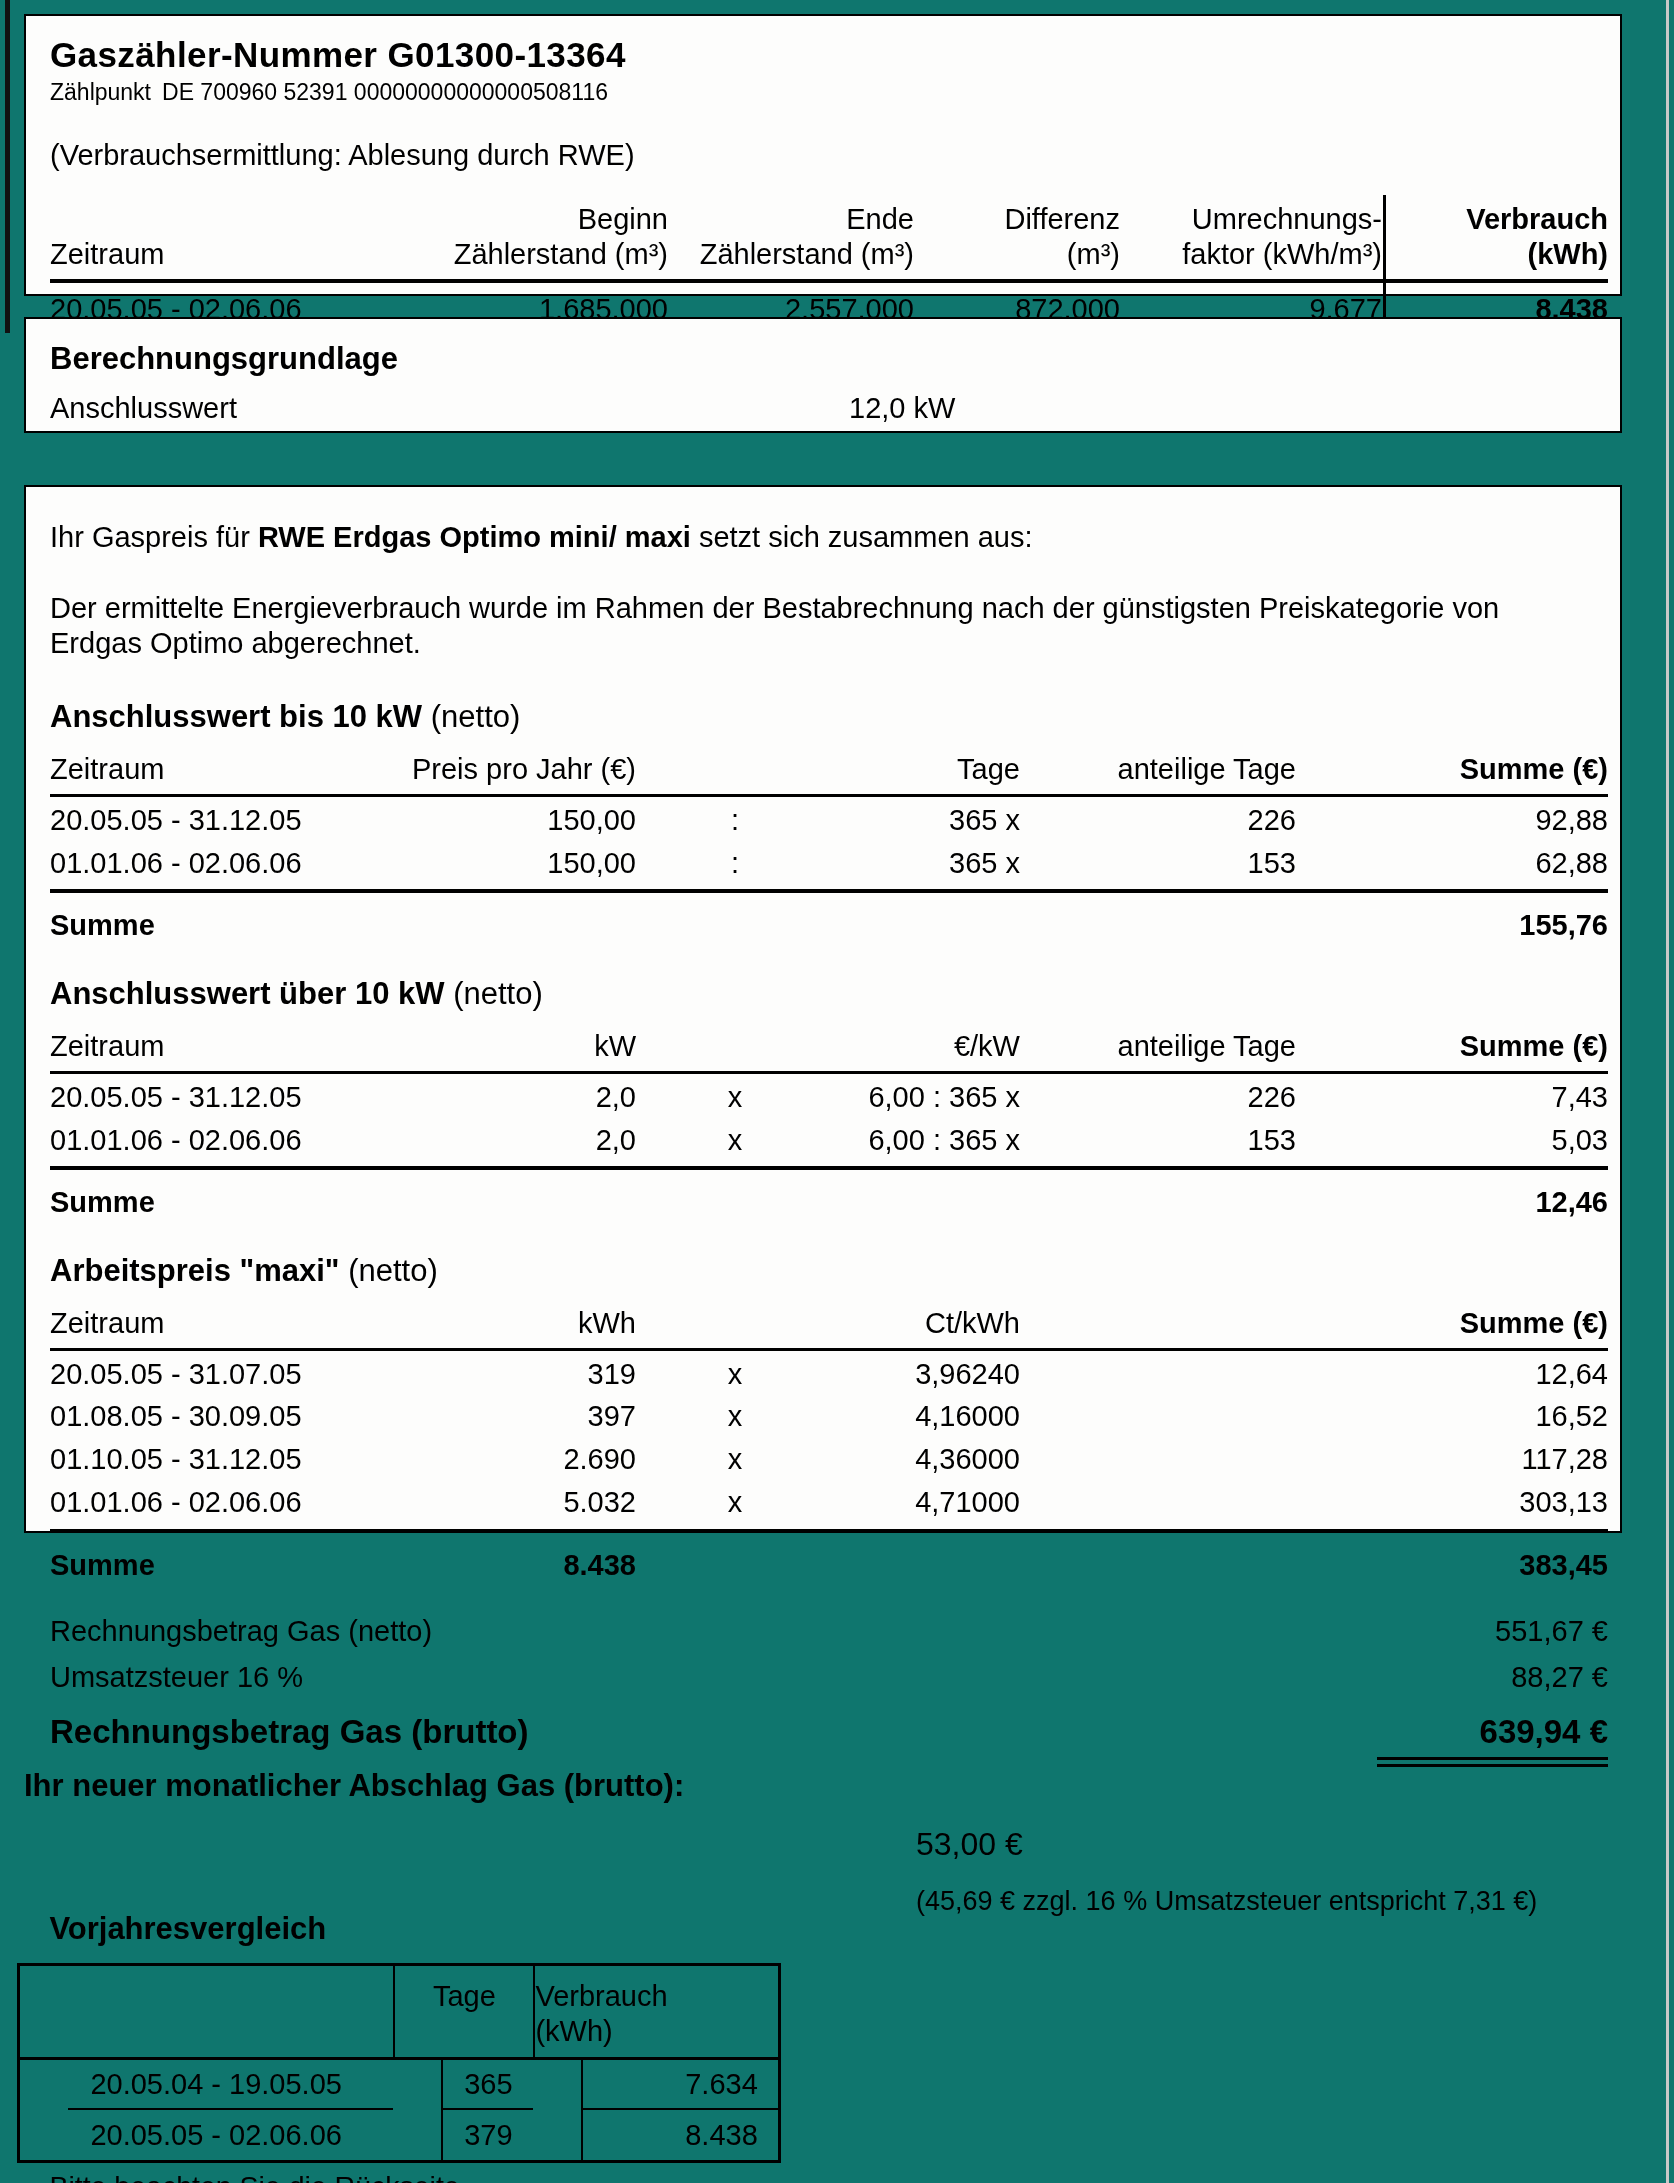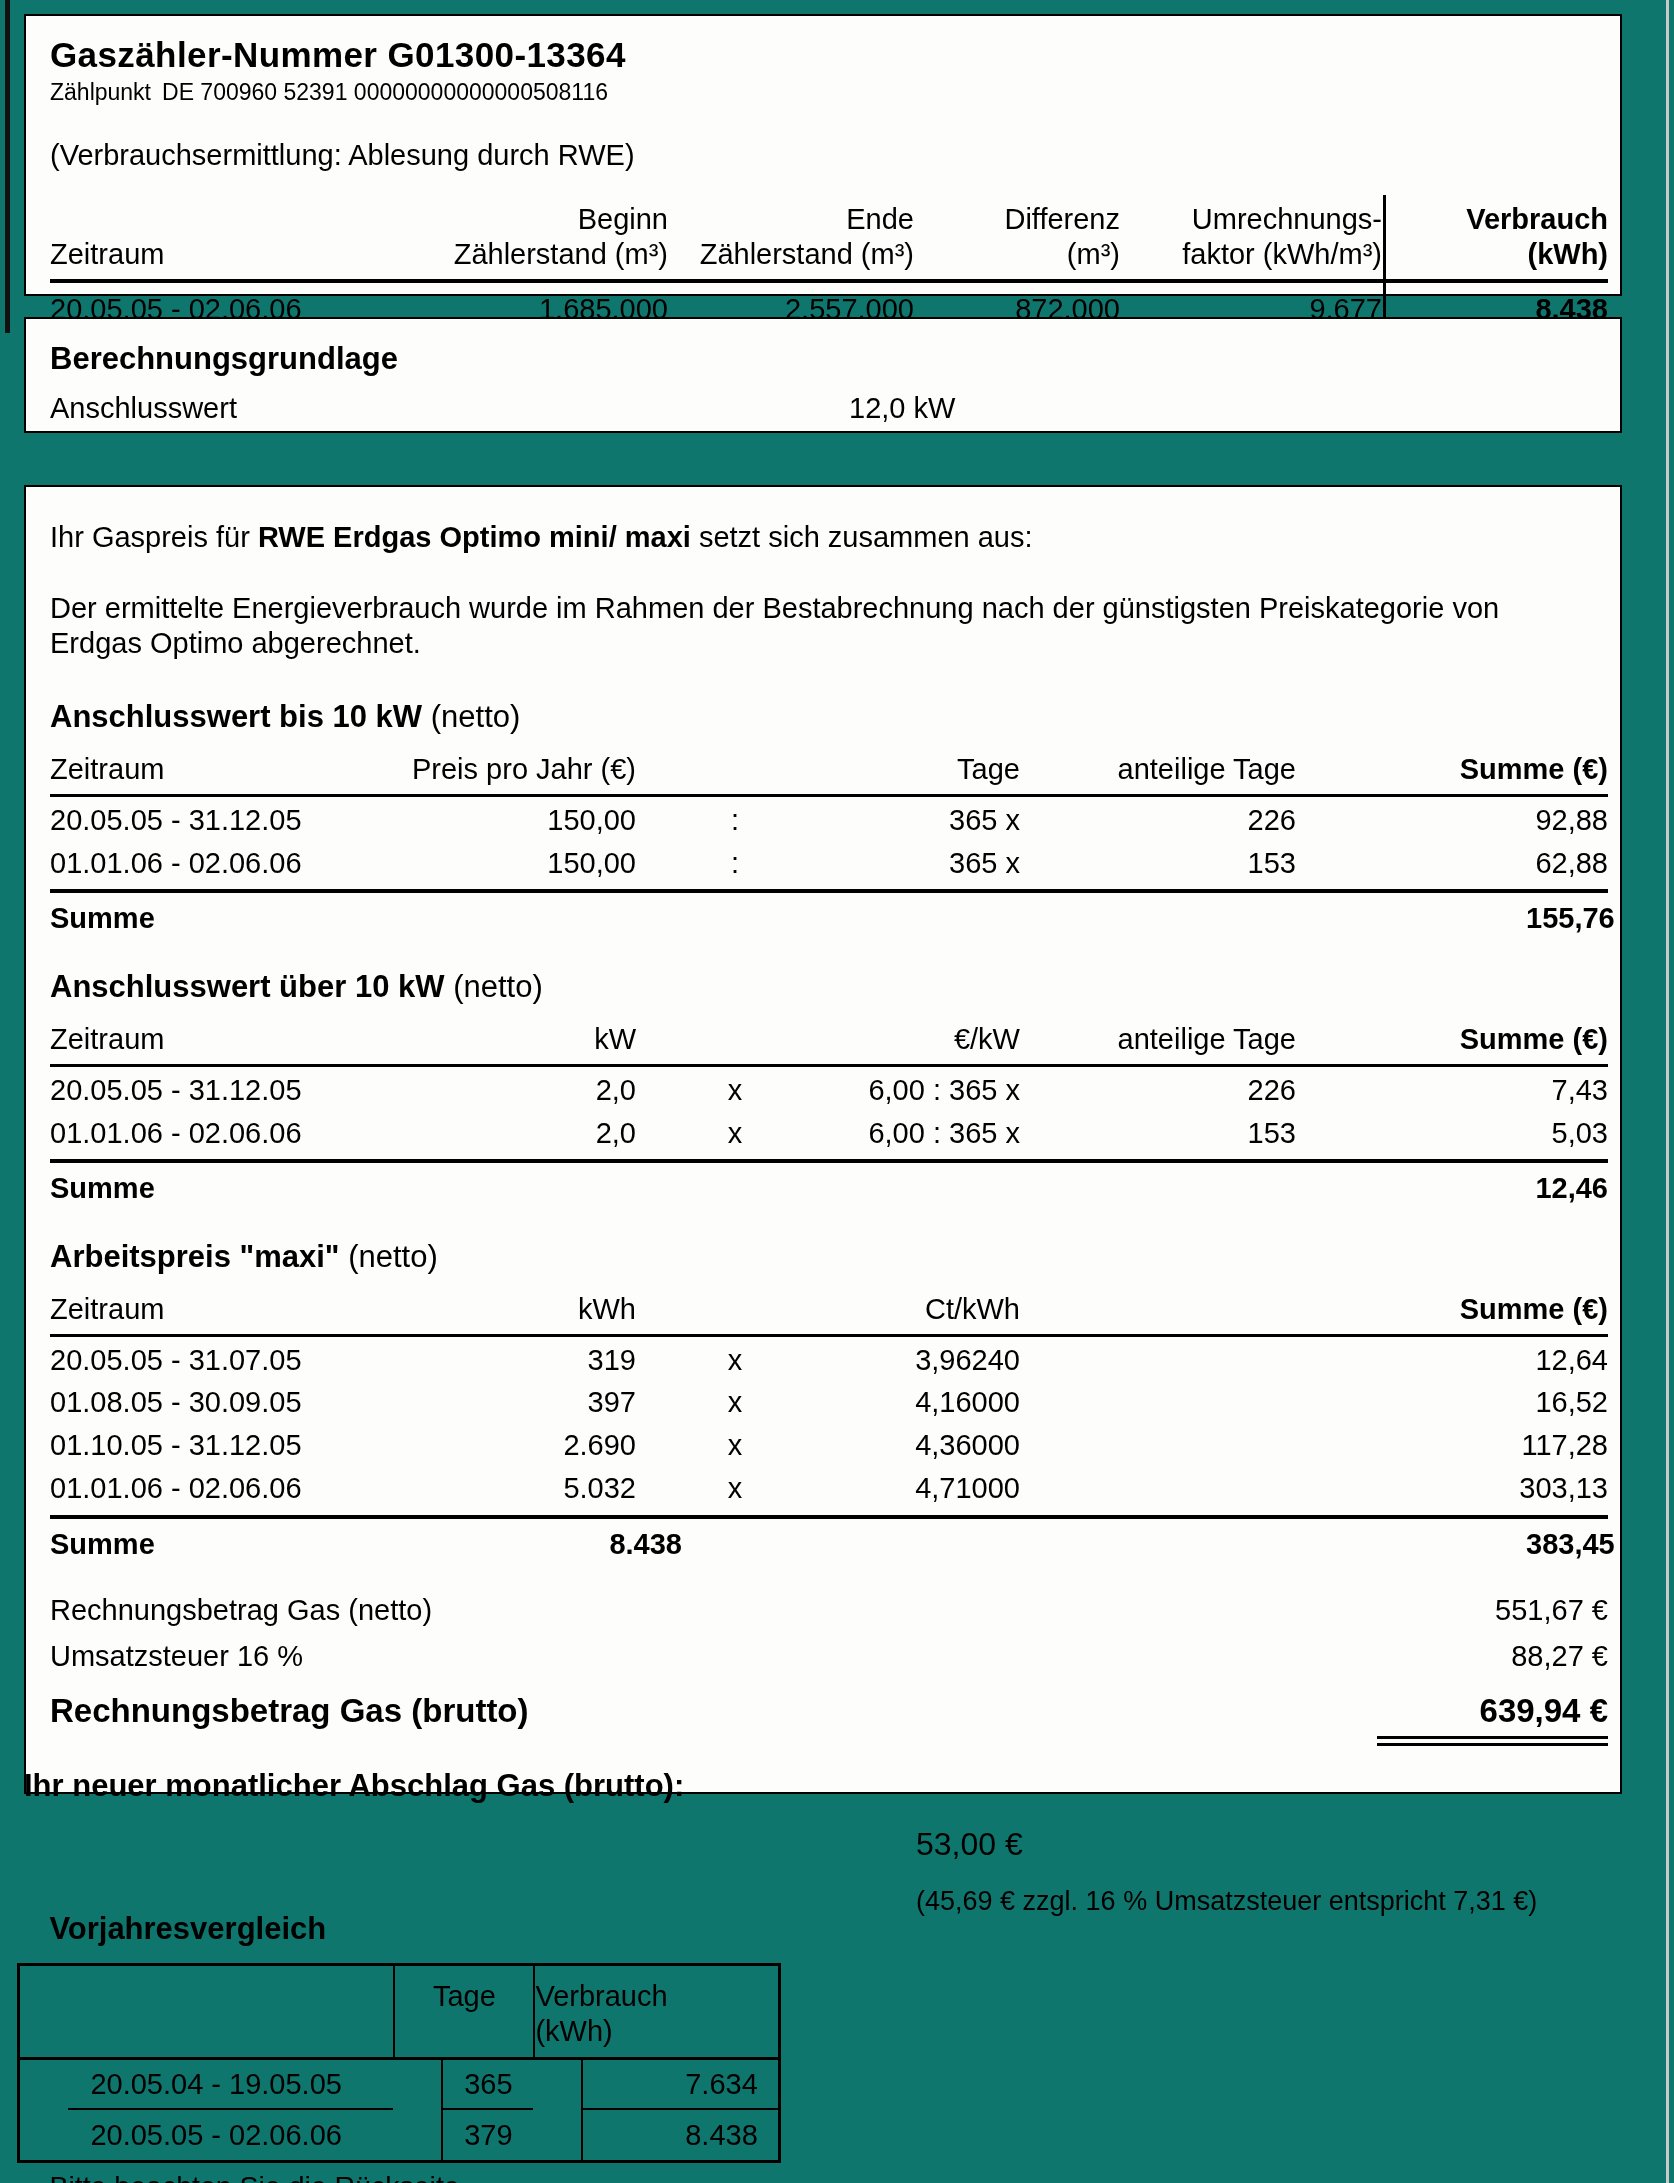--- a/index.html
+++ b/index.html
@@ -51,43 +51,42 @@
     width: 3.2px; background: #000;
   }
 
   
   .box2 { top: 317px; height: 116px; padding: 20.6px 12px 0 24px; }
   .box2 .bg-title { font-size: 31px; font-weight: bold; }
   .bg-row { position: relative; margin-top: 14.3px; }
   .bg-val { position: absolute; left: 799px; top: 0; text-align: right; }
 
   
-  .box3 { top: 485px; height: 1309px; padding: 33px 12px 0 24px; }
+  .box3 { top: 485px; height: 1048px; padding: 33px 12px 0 24px; }
   .intro { }
   .intro .b { font-weight: bold; }
   .desc { margin-top: 36px; max-width: 1475px; }
 
   .sect { margin-top: 38px; }
   .sect-b { margin-top: 32px; }
   .sect-title { font-size: 31px; margin-bottom: 12.7px; }
   .sect-title .b { font-weight: bold; }
   .pgrid {
     display: grid;
     grid-template-columns: 285px 301px 198px 186px 276px 1fr;
   }
   .pgrid .cell { padding: 4px 0; }
   .pgrid .rule { margin-top: 3.2px; margin-bottom: 1.6px; }
   .pgrid .rule2 { grid-column: 1 / -1; height: 4px; background: #000; margin-top: 4.8px; }
   .ctr { text-align: center; }
   .summe-row {
     display: grid;
     grid-template-columns: 285px 301px 198px 186px 276px 1fr;
     font-weight: bold;
-    padding-top: 8px;
-    gap: 46px;
+    padding-top: 15px;
   }
 
   .totals { margin-top: 32px; }
   .tot-row { display: flex; justify-content: space-between; margin-top: 11px; }
   .tot-row.brutto { font-size: 33px; font-weight: bold; margin-top: 17.4px; }
   .tot-val.dbl {
     border-bottom: 10.3px double #000;
     padding-left: 103px;
     padding-bottom: 4.8px;
   }

